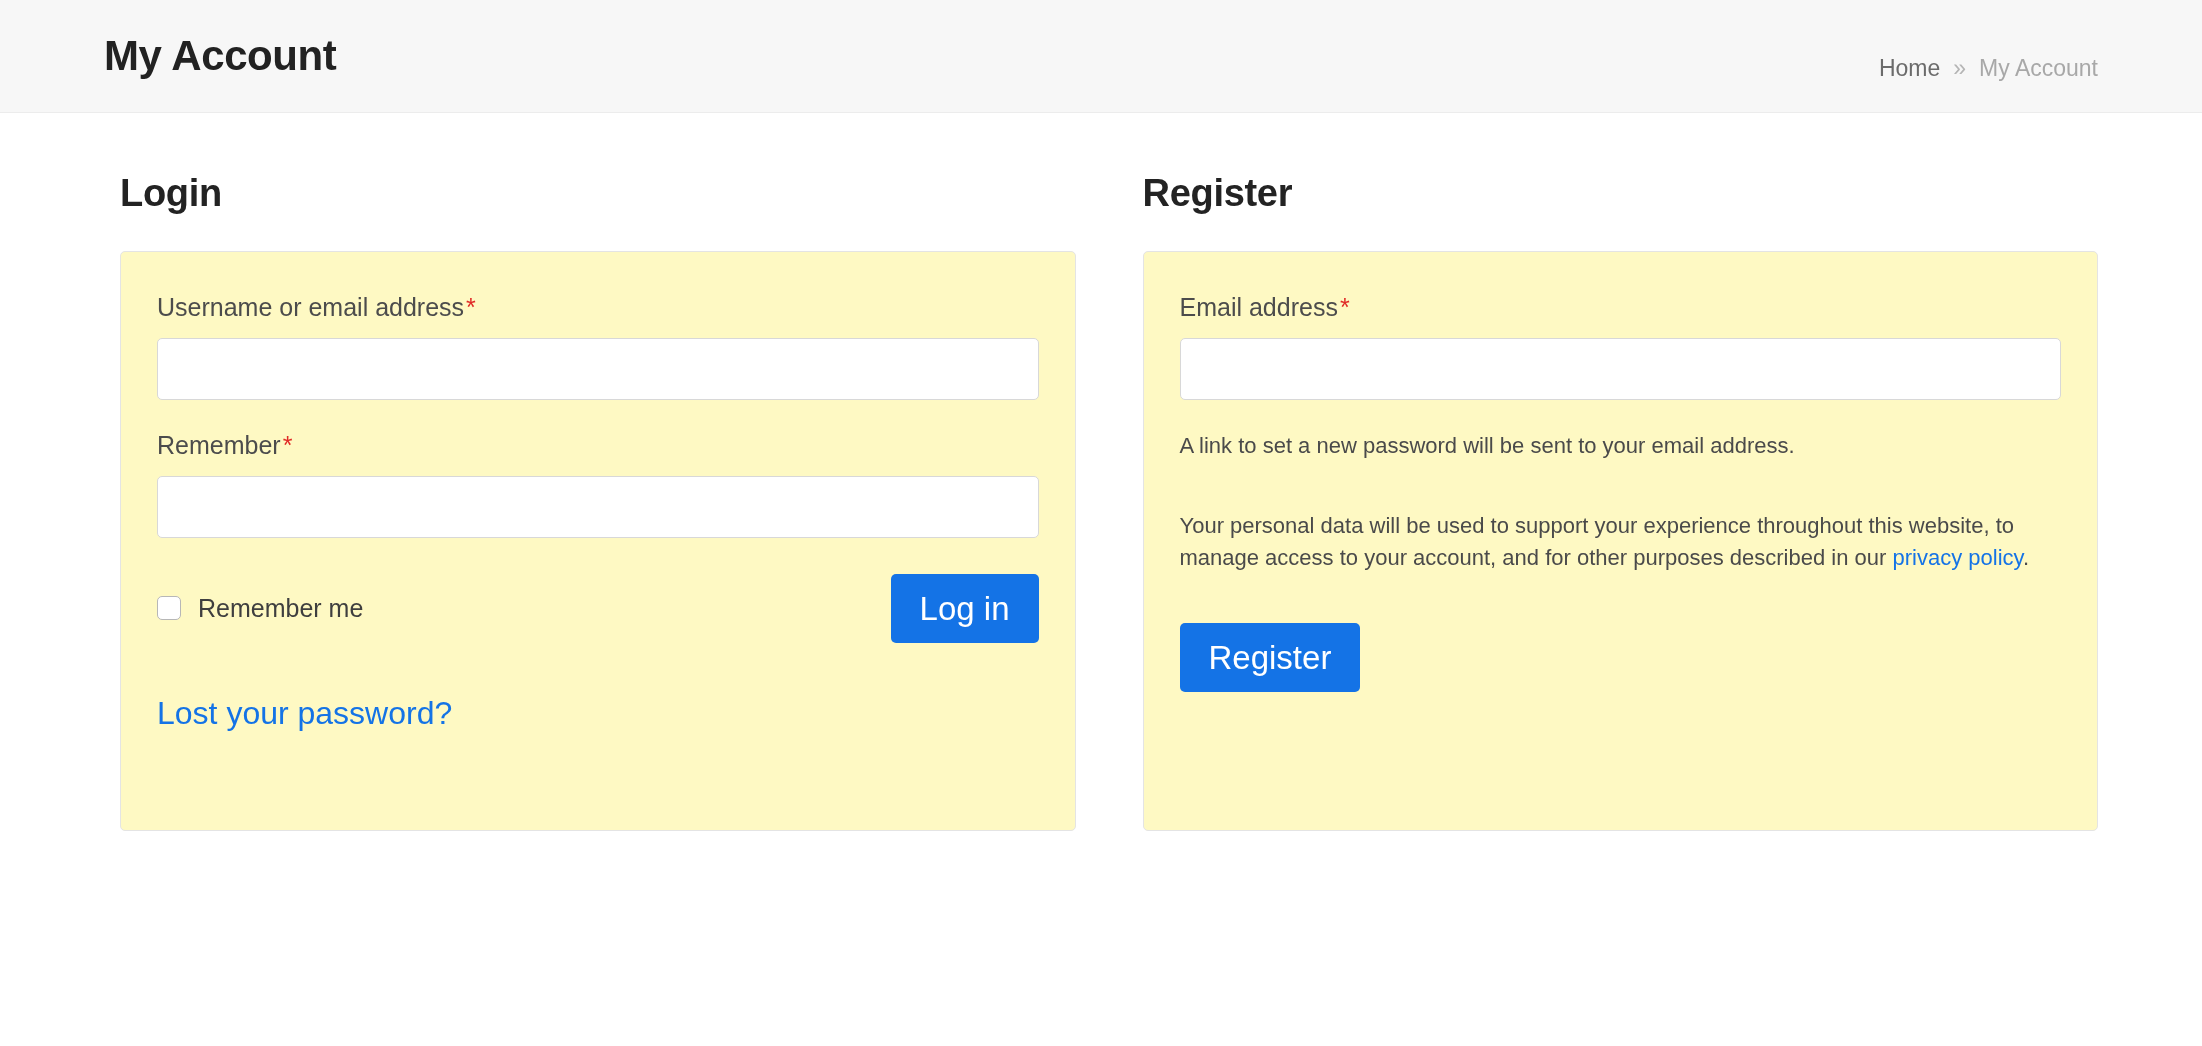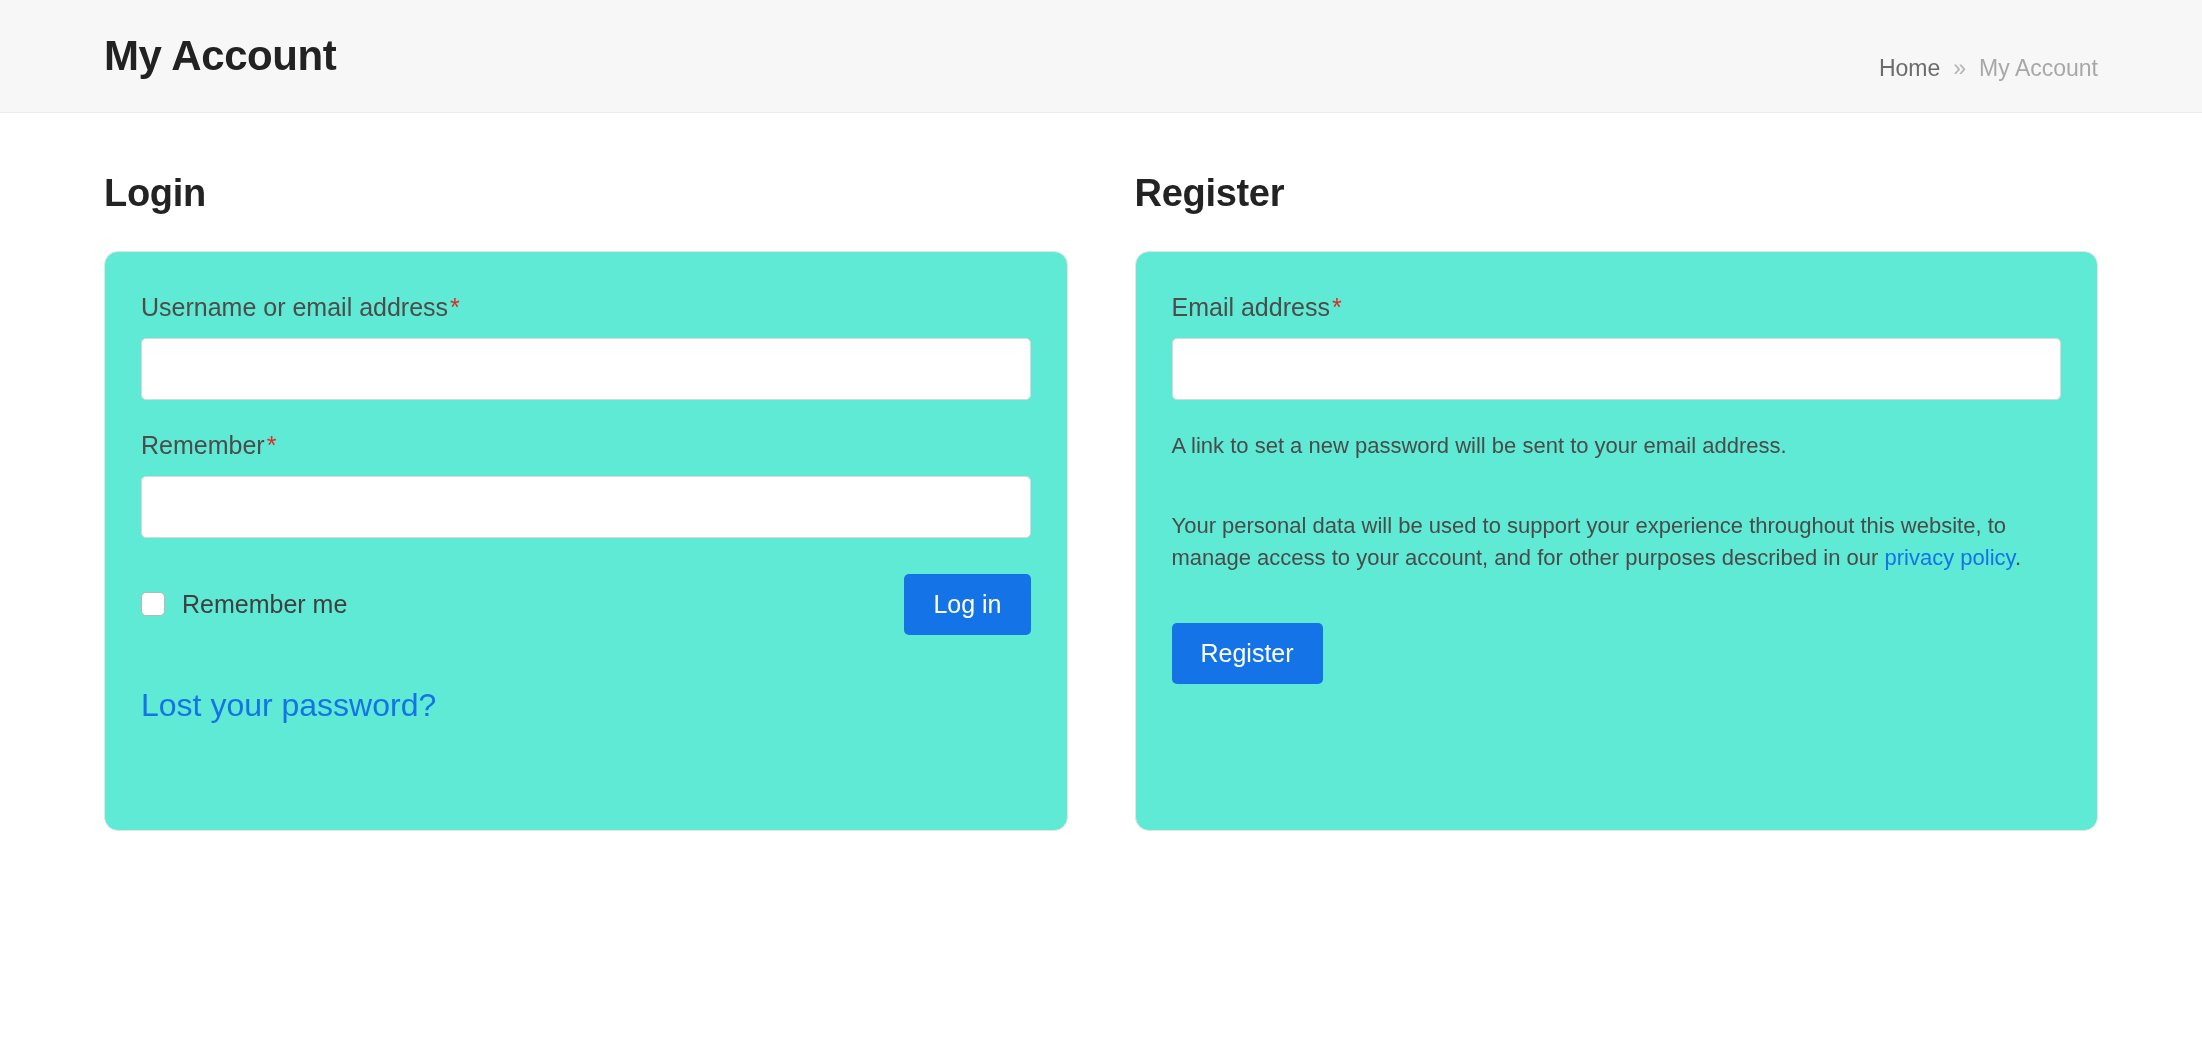--- a/index.html
+++ b/index.html
@@ -58,38 +58,39 @@
 
   
   .content {
     padding: 0 104px;
     box-sizing: border-box;
   }
   .columns {
     display: flex;
     gap: 67px;
     padding-top: 60px;
+    margin-left: 16px;
   }
   .column {
     flex: 1 1 0;
     min-width: 0;
   }
   .section-title {
     font-size: 38px;
     font-weight: 700;
     color: #232323;
     margin: 0 0 36px 0;
     letter-spacing: -0.3px;
     line-height: 1.1;
   }
 
   .card {
     border: 1px solid #e4e4e4;
-    border-radius: 14px;
-    background: #5eead4;
+    border-radius: 5px;
+    background: #fef9c3;
     padding: 40px 36px 44px 36px;
     box-sizing: border-box;
     min-height: 580px;
   }
 
   .field {
     margin-bottom: 30px;
   }
   .field-label {
     display: block;
@@ -141,21 +142,21 @@
     font-size: 25px;
     color: #3f3f3f;
     margin-left: 17px;
     line-height: 1;
   }
 
   .btn {
     display: inline-block;
     background: #1473e6;
     color: #ffffff;
-    font-size: 25px;
+    font-size: 33px;
     font-family: "Liberation Sans", sans-serif;
     border: none;
     border-radius: 5px;
     padding: 18px 29px;
     cursor: pointer;
     line-height: 1;
   }
 
   .lost-link {
     display: inline-block;

